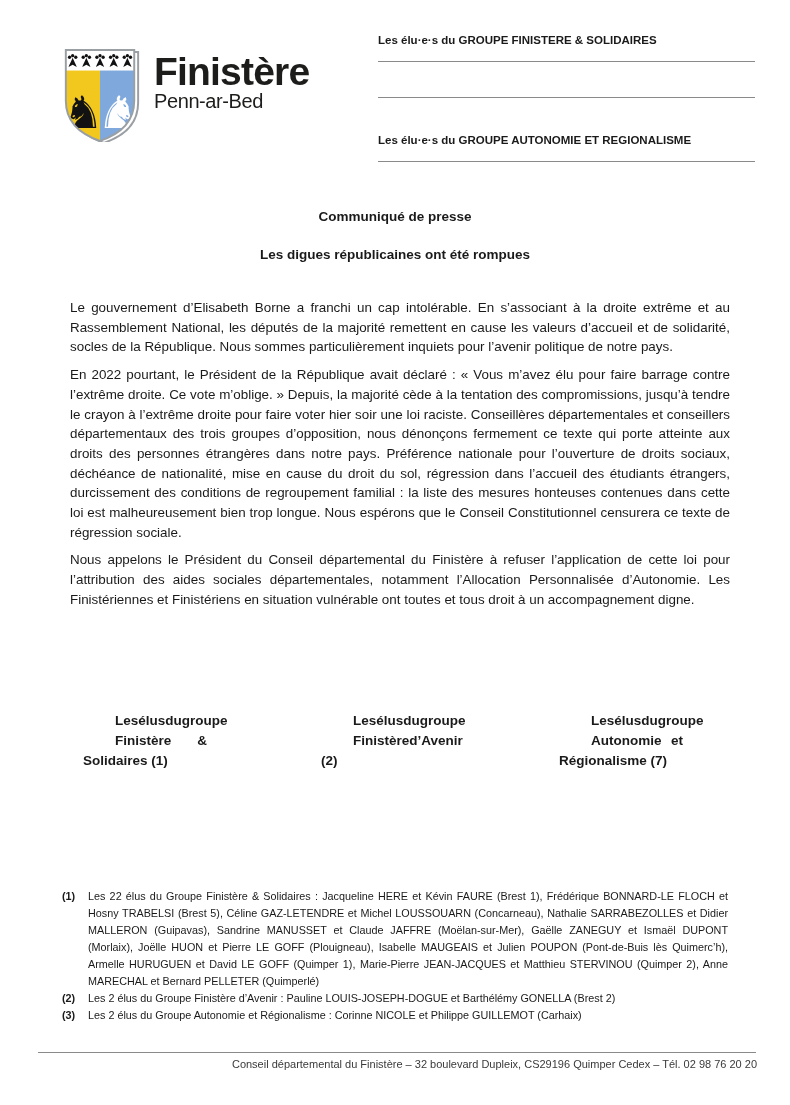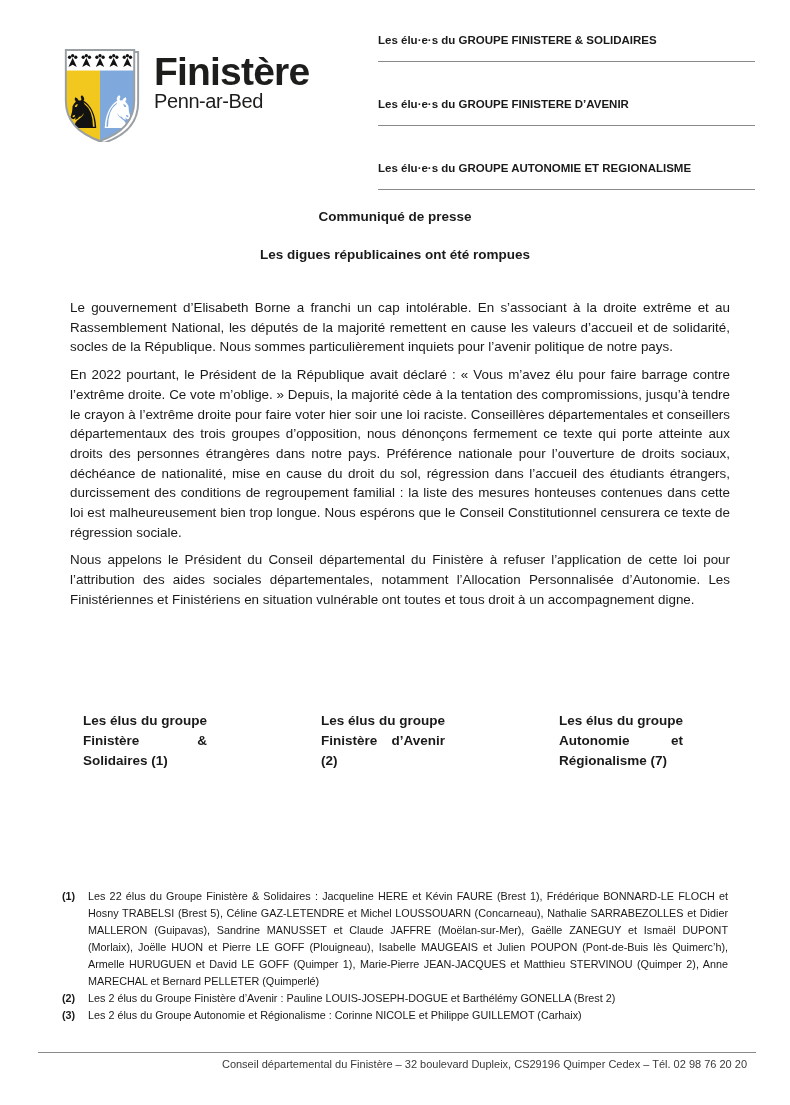--- a/index.html
+++ b/index.html
@@ -36,33 +36,33 @@
   
   .body-text { position:absolute; left:70px; top:298px; width:662px;
     font-size:13.4px; line-height:19.7px; text-align:justify; color:#1a1a1a; }
   .body-text p { margin:0 2px 8px 0; }
 
   
   .signatures { position:absolute; left:83px; top:711px; width:600px;
     display:flex; justify-content:space-between;
     font-weight:bold; font-size:13.5px; line-height:20px; }
   .sig-col { width:124px; }
-  .sig-line-justify { display:flex; justify-content:space-between; }
+  .sig-line-justify { display:flex; justify-content:space-between;margin-left:32px; }
 
   
   .footnotes { position:absolute; left:62px; top:888px; width:666px;
     font-size:10.8px; line-height:17px; color:#1a1a1a; }
   .footnote { display:flex; }
   .fn-marker { font-weight:bold; width:26px; flex:none; }
   .fn-text { flex:1; text-align:justify; }
 
   
   .footer-rule { position:absolute; left:38px; top:1052px; width:718px;
     border:0; border-top:1.5px solid #8a8a8a; margin:0; }
-  .footer-text { position:absolute; top:1058px; right:43px;
+  .footer-text { position:absolute; top:1058px; right:33px;
     font-size:11px; color:#3a3a3a; }
 </style>
 </head>
 <body>
 
 <div class="page">
 
   <div class="logo-block">
     <svg width="86" height="98" viewBox="0 0 88 100">
       <defs>
@@ -99,21 +99,20 @@
       <div class="wordmark-sub">Penn-ar-Bed</div>
     </div>
   </div>
 
   <div class="header-groups">
       <div class="header-group">
         <div class="header-group-label">Les élu·e·s du GROUPE FINISTERE &amp; SOLIDAIRES</div>
         <hr class="header-group-rule">
       </div>
       <div class="header-group">
-        <div class="header-group-label">Les élu·e·s du GROUPE FINISTERE D’AVENIR</div>
         <hr class="header-group-rule">
       </div>
       <div class="header-group">
         <div class="header-group-label">Les élu·e·s du GROUPE AUTONOMIE ET REGIONALISME</div>
         <hr class="header-group-rule">
       </div>
     </div>
 
   <div class="doc-title">Communiqué de presse</div>
   <div class="doc-subtitle">Les digues républicaines ont été rompues</div>

